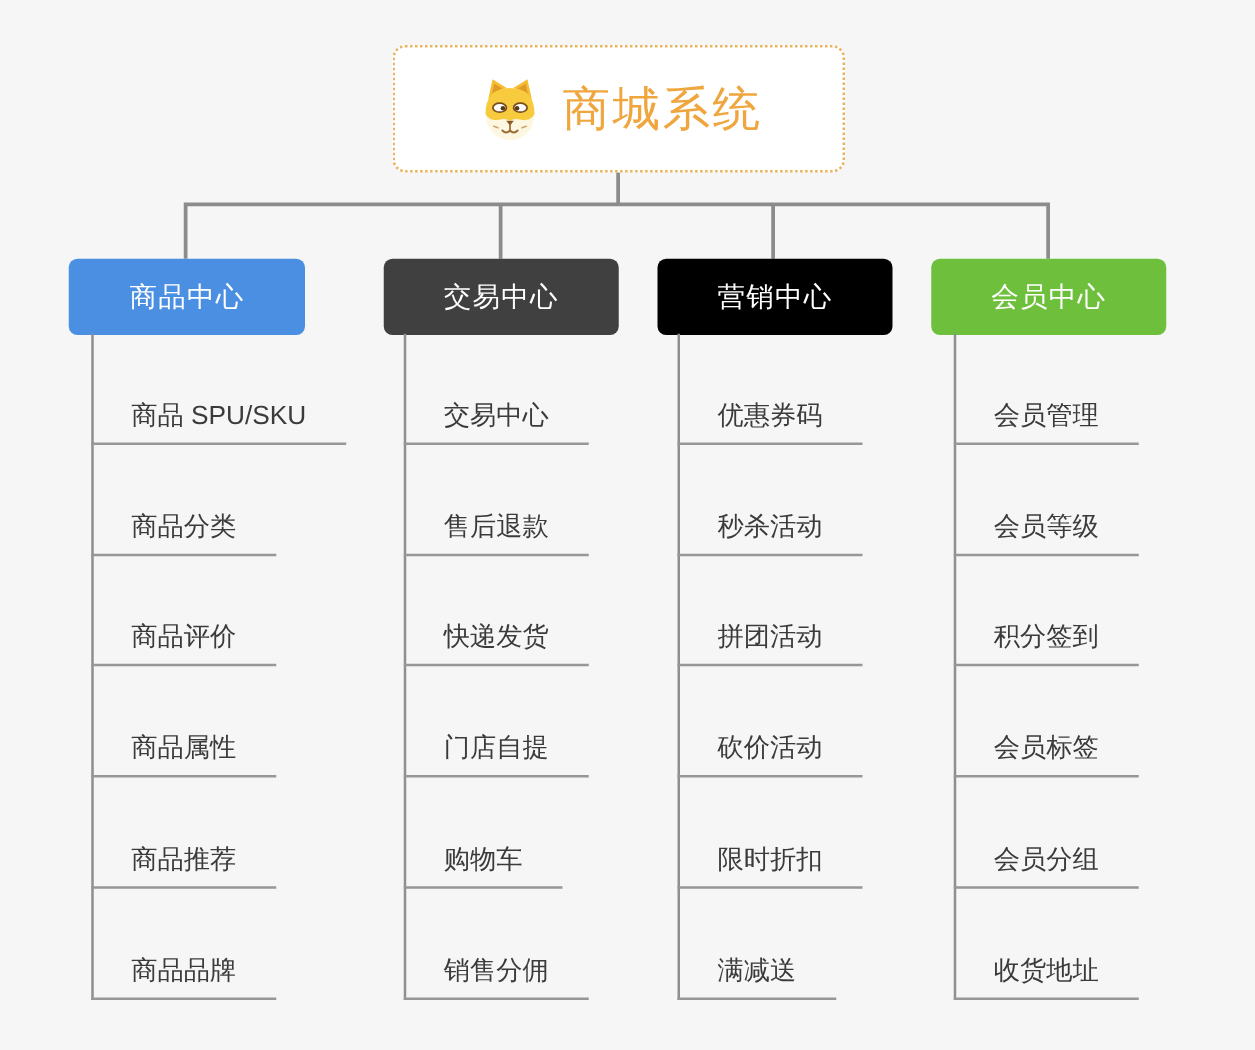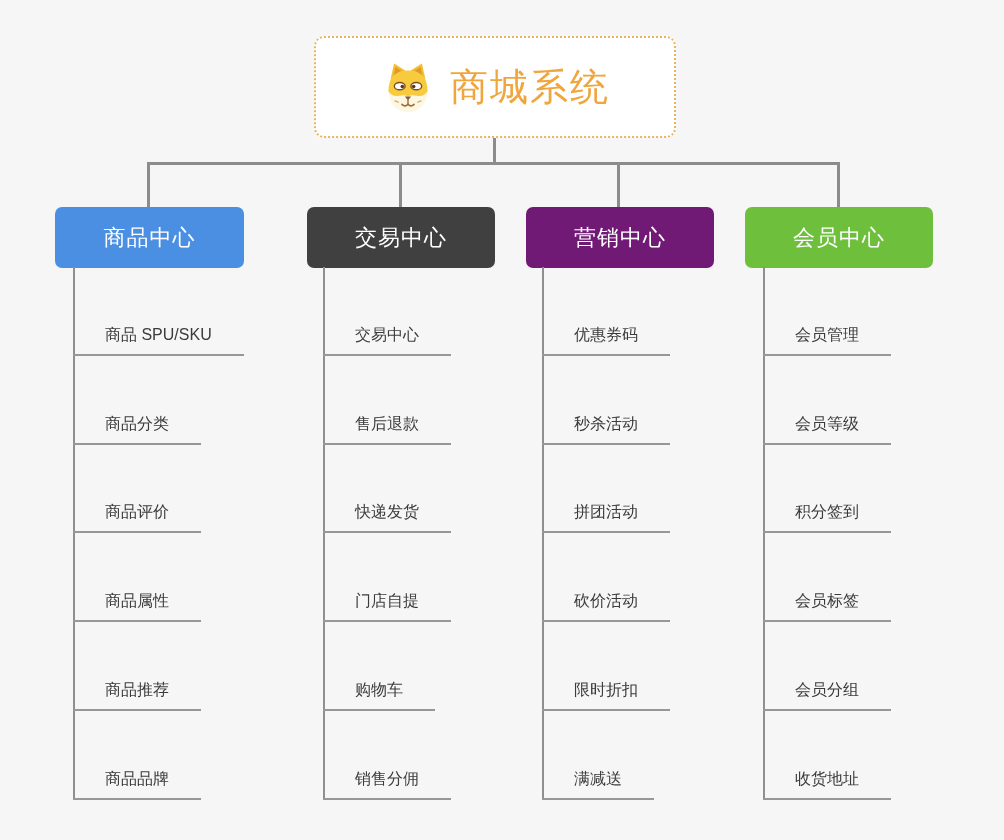--- a/index.html
+++ b/index.html
@@ -56,21 +56,21 @@
   }
   .c1{left:73px;}
   .c2{left:323px;}
   .c3{left:542px;}
   .c4{left:763px;}
   .leaf-row{flex:1;display:flex;align-items:flex-end;}
   .leaf{
     margin-left:-2px;
     padding:0 32px 8px 32px;
     border-bottom:2px solid #979797;
-    font-size:16px;
+    font-size:21px;
     color:#3b3b3b;
     white-space:nowrap;
     cursor:pointer;
   }
 </style>
 </head>
 <body>
 
 <div class="canvas">
 
@@ -106,21 +106,21 @@
       <path d="M25,51 Q28.5,54.5 32,51 Q35.5,54.5 39,51" stroke="#9A6B33" stroke-width="1.8" fill="none" stroke-linecap="round"></path>
       <path d="M32,46.5 L32,50.5" stroke="#9A6B33" stroke-width="1.6" stroke-linecap="round"></path>
 
       <path d="M17,47 L21,48.5 M47,47 L43,48.5" stroke="#C9A76A" stroke-width="1.4" stroke-linecap="round"></path>
     </svg>
     <span class="root-title" style="color: rgb(240, 166, 62);">商城系统</span>
   </div>
 
   <div class="branch-box b1" style="background: rgb(75, 143, 226);">商品中心</div>
   <div class="branch-box b2" style="background: #404040;">交易中心</div>
-  <div class="branch-box b3" style="background: #701a75;">营销中心</div>
+  <div class="branch-box b3" style="background: #000000;">营销中心</div>
   <div class="branch-box b4" style="background: rgb(110, 192, 60);">会员中心</div>
 
   <div class="column c1">
     <div class="leaf-row">
         <div class="leaf">商品 SPU/SKU</div>
       </div>
     <div class="leaf-row">
         <div class="leaf">商品分类</div>
       </div>
     <div class="leaf-row">

